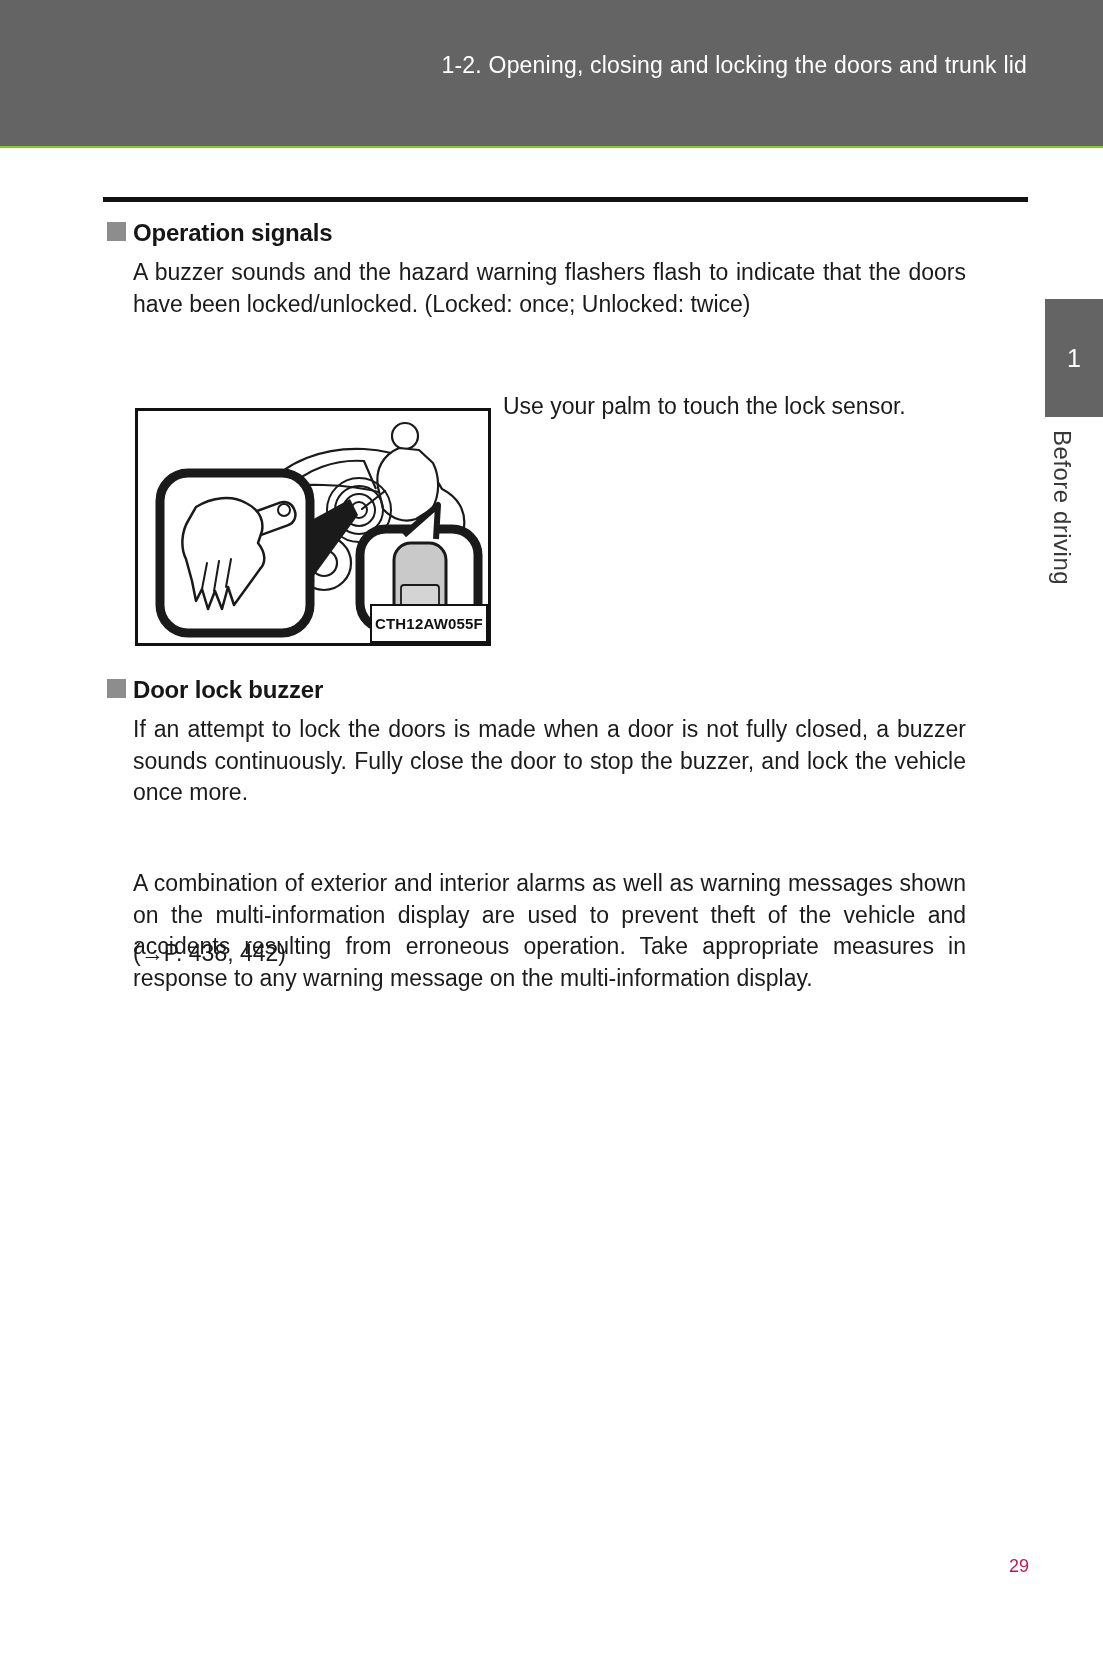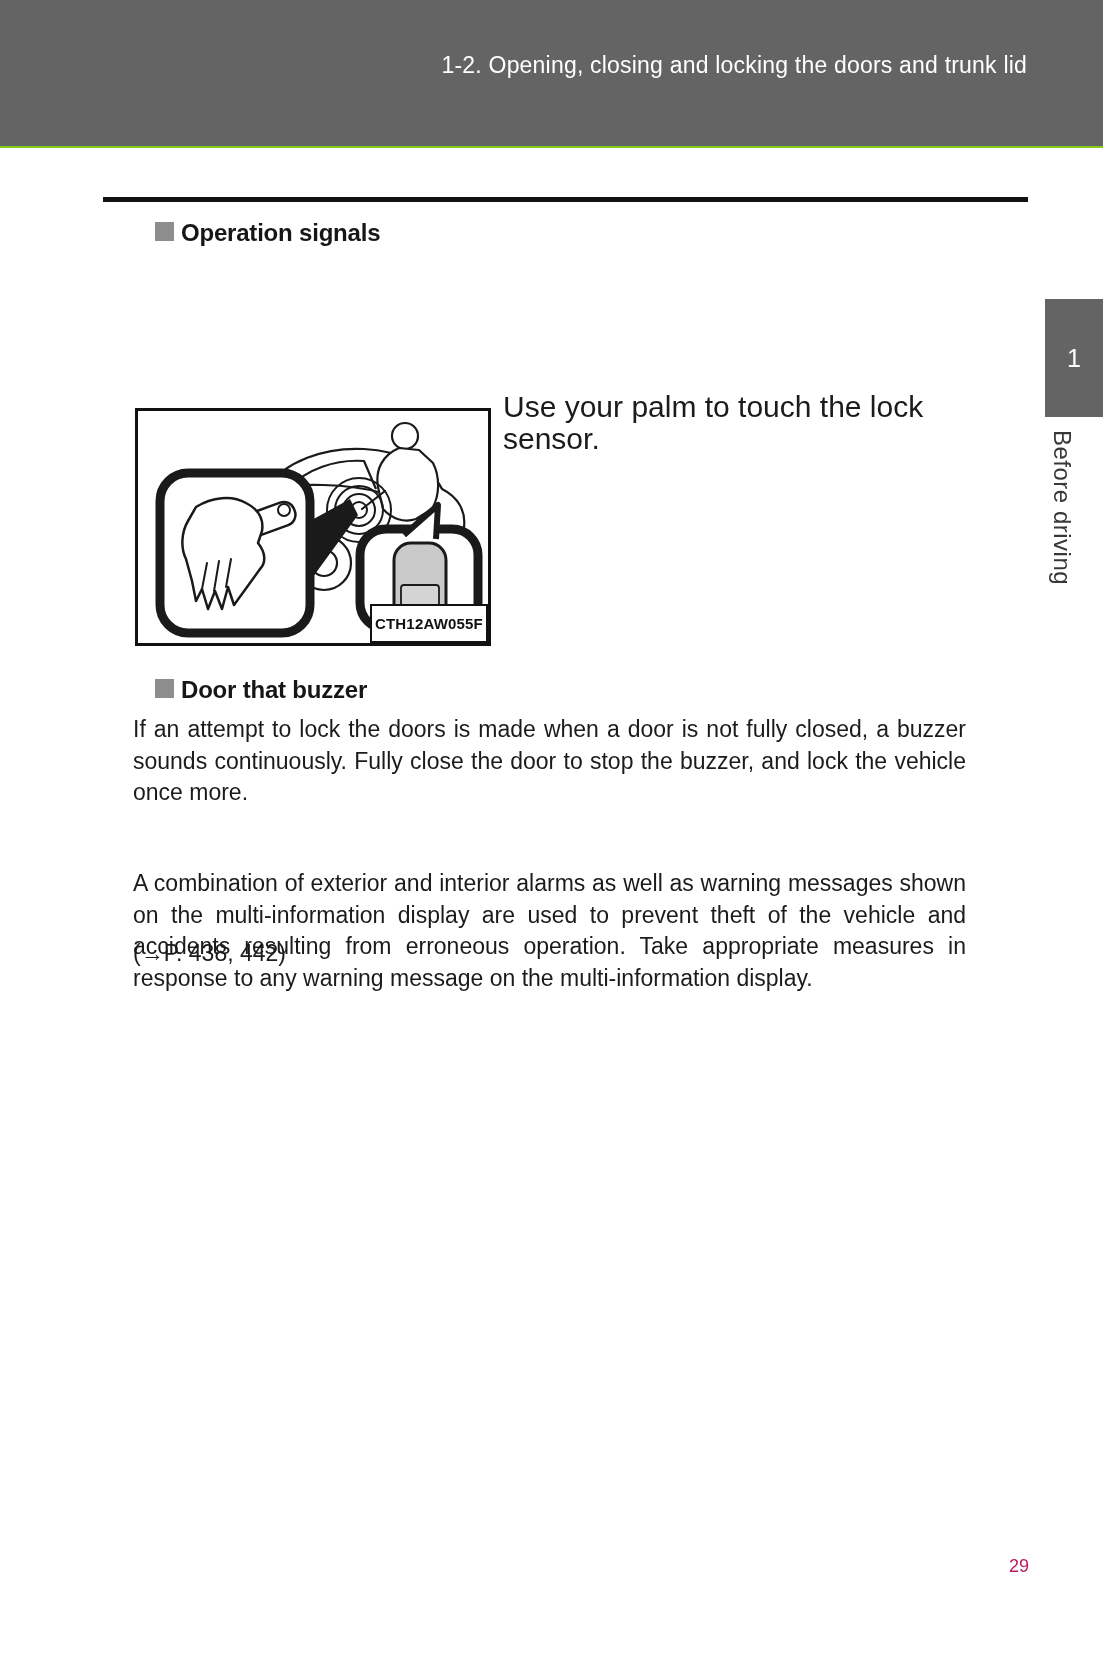--- a/index.html
+++ b/index.html
@@ -12,39 +12,39 @@
     position:absolute;left:0;top:0;width:1103px;height:148px;
     background:#646464;border-bottom:2px solid #84cc16;box-sizing:border-box;
   }
   .header-title{
     position:absolute;top:52px;right:76px;color:#ffffff;
     font-size:23px;letter-spacing:0.2px;white-space:nowrap;
   }
   .top-rule{position:absolute;left:103px;top:197px;width:925px;height:5px;background:#121212;}
   .section-heading{
     position:absolute;left:107px;display:flex;align-items:flex-start;
-    font-weight:bold;font-size:24px;letter-spacing:-0.2px;white-space:nowrap;color:#161616;margin-left:48px;
+    font-weight:bold;font-size:24px;letter-spacing:-0.2px;white-space:nowrap;color:#161616;
   }
   .bullet{width:19px;height:19px;background:#8d8d8d;margin:3px 7px 0 0;flex:0 0 auto;}
   .body-text{
     position:absolute;left:133px;width:833px;font-size:23px;line-height:31.6px;
     text-align:justify;color:#1b1b1b;
   }
   .ref-line{position:absolute;left:133px;font-size:23px;line-height:31.6px;color:#1b1b1b;white-space:nowrap;}
   .figure-box{
     position:absolute;left:135px;top:408px;width:356px;height:238px;
     border:3px solid #111111;box-sizing:border-box;background:#ffffff;
   }
   .figure-box svg{position:absolute;left:0;top:0;width:100%;height:100%;}
   .figure-code{
     position:absolute;right:0;bottom:0;background:#ffffff;border:2px solid #111111;
     font-weight:bold;font-size:15px;line-height:19px;padding:8px 3px;letter-spacing:0.2px;color:#111;
   }
   .figure-caption{
-    position:absolute;left:503px;top:391px;width:470px;font-size:30px;line-height:31.6px;color:#1b1b1b;
+    position:absolute;left:503px;top:391px;width:470px;font-size:23px;line-height:31.6px;color:#1b1b1b;
   }
   .side-tab{
     position:absolute;left:1045px;top:299px;width:58px;height:118px;background:#646464;
     display:flex;align-items:center;justify-content:center;
     color:#ffffff;font-size:25px;
   }
   .side-label{
     position:absolute;left:1048px;top:430px;height:230px;
     writing-mode:vertical-rl;text-orientation:mixed;
     font-size:24px;color:#383838;letter-spacing:0.5px;white-space:nowrap;
@@ -61,20 +61,21 @@
   <div class="header-band">
     <div class="header-title">1-2. Opening, closing and locking the doors and trunk lid</div>
   </div>
 
   <div class="top-rule"></div>
 
   <div class="section-heading" style="top:219px">
     <span class="bullet"></span>
     <span>Operation signals</span>
   </div>
+  <div class="body-text" style="top:257px">A buzzer sounds and the hazard warning flashers flash to indicate that the doors have been locked/unlocked. (Locked: once; Unlocked: twice)</div>
 
 
   <div class="figure-box">
     <svg viewBox="0 0 350 232">
 
       <g fill="#ffffff" stroke="#1a1a1a" stroke-width="2.2" stroke-linejoin="round">
         <path d="M56 136 C64 110 86 90 126 78 C148 50 186 36 226 38 C262 40 292 54 304 78 C320 86 328 100 326 116 L322 146"></path>
         <path d="M150 78 C168 58 198 48 226 50 L238 78" fill="none"></path>
         <path d="M126 78 C160 72 210 72 244 82" fill="none"></path>
         <circle cx="186" cy="152" r="27"></circle>
@@ -118,21 +119,21 @@
         </g>
       </g>
     </svg>
     <div class="figure-code">CTH12AW055F</div>
   </div>
 
   <div class="figure-caption">Use your palm to touch the lock sensor.</div>
 
   <div class="section-heading" style="top:676px">
     <span class="bullet"></span>
-    <span>Door that buzzer</span>
+    <span>Door lock buzzer</span>
   </div>
   <div class="body-text" style="top:714px">If an attempt to lock the doors is made when a door is not fully closed, a buzzer sounds continuously. Fully close the door to stop the buzzer, and lock the vehicle once more.</div>
 
   <div class="body-text" style="top:868px">A combination of exterior and interior alarms as well as warning messages shown on the multi-information display are used to prevent theft of the vehicle and accidents resulting from erroneous operation. Take appropriate measures in response to any warning message on the multi-information display.</div>
   <div class="ref-line" style="top:938px">(→P. 438, 442)</div>
 
   <div class="side-tab">
     <span>1</span>
   </div>
   <div class="side-label">Before driving</div>

